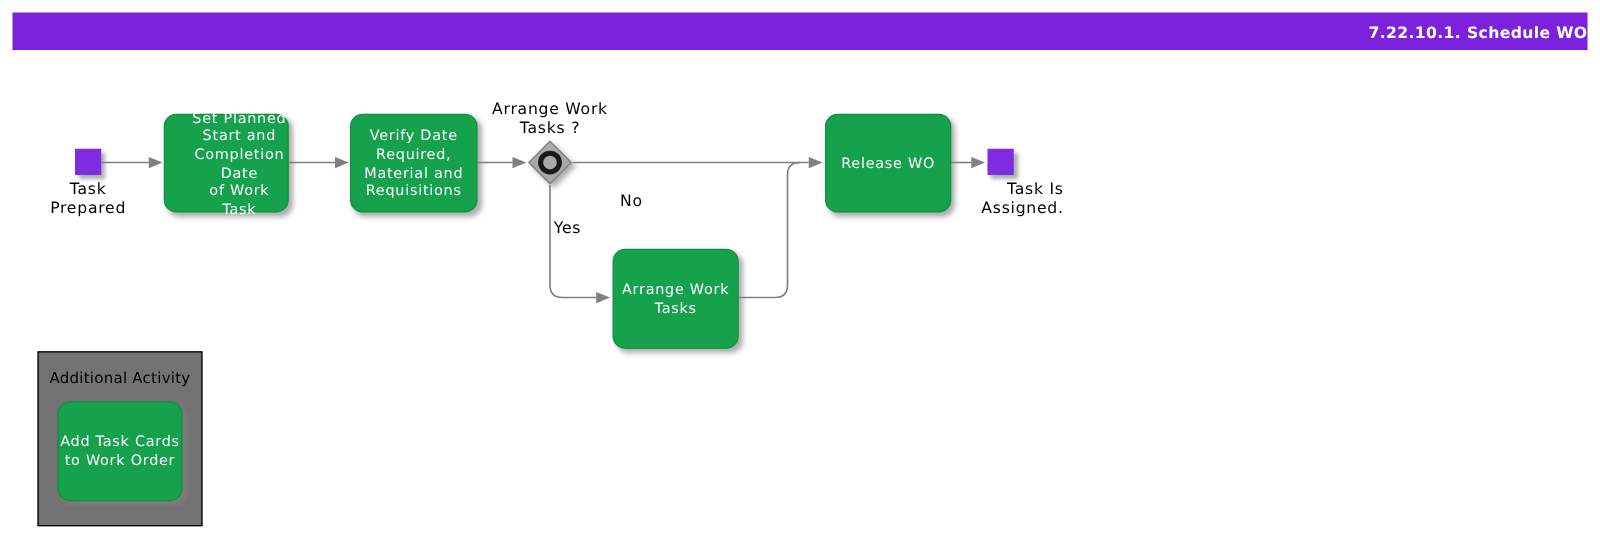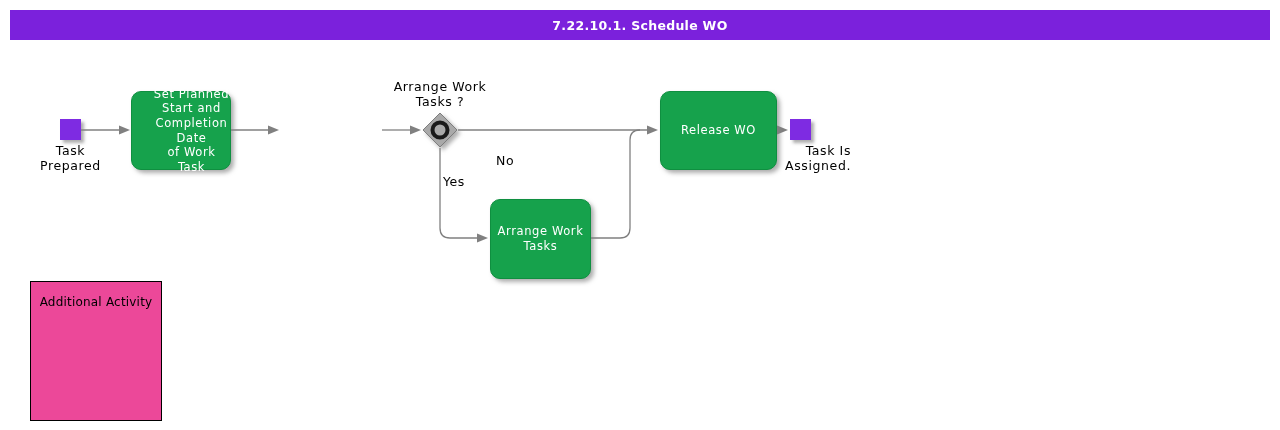--- a/index.html
+++ b/index.html
@@ -14,21 +14,21 @@
   }
   .header-bar {
     position: absolute;
     left: 10px; top: 10px;
     width: 1260px; height: 30px;
     background: #7b21dc;
     color: #ffffff;
     font-size: 12.5px;
     font-weight: bold;
     letter-spacing: 0.3px;
-    display: flex; align-items: center; justify-content: center;
+    display: flex; align-items: center; justify-content: flex-end;
   }
   .activity {
     position: absolute;
     background: #16a24c;
     border: 1px solid #0f8f40;
     border-radius: 10px;
     color: #ffffff;
     font-size: 11.5px;
     letter-spacing: 0.6px;
     line-height: 1.27;
@@ -57,21 +57,21 @@
     color: #000000;
     font-size: 12.5px;
     letter-spacing: 0.6px;
     white-space: nowrap;
     margin-top: 20px;
   }
   .group-box {
     position: absolute;
     left: 30px; top: 281px;
     width: 132px; height: 140px;
-    background: #ec4899;
+    background: #737373;
     border: 1px solid #000000;
   }
   .group-title {
     position: absolute;
     left: 0; top: 13px;
     width: 100%;
     text-align: center;
     color: #000000;
     font-size: 12px;
     letter-spacing: 0.2px;
@@ -121,32 +121,38 @@
 
   <div class="event-square" style="left:60px; top:119px;"></div>
   <div class="node-label" style="left:20px; top:144px; width:101px;">Task
 Prepared</div>
 
   <div class="activity" style="left:131px; top:91px; width:100px; height:79px;padding-left:21px;">Set Planned
 Start and
 Completion Date
 of Work Task</div>
 
+  <div class="activity" style="left:280px; top:91px; width:102px; height:79px;">Verify Date
+Required,
+Material and
+Requisitions</div>
 
   <div class="node-label" style="left:375px; top:80px; width:130px;">Arrange Work
 Tasks ?</div>
   <div class="branch-label" style="left:496px; top:133px;">No</div>
   <div class="branch-label" style="left:443px; top:154px;">Yes</div>
 
   <div class="activity" style="left:490px; top:199px; width:101px; height:80px;">Arrange Work
 Tasks</div>
 
-  <div class="activity" style="left:660px; top:91px; width:117px; height:79px;">Release WO</div>
+  <div class="activity" style="left:660px; top:91px; width:101px; height:79px;">Release WO</div>
 
   <div class="event-square" style="left:790px; top:119px;"></div>
   <div class="node-label" style="left:750px; top:144px; width:101px;text-align:right;">Task Is
 Assigned.</div>
 
   <div class="group-box">
     <div class="group-title">Additional Activity</div>
+    <div class="activity group-activity" style="position:absolute;">Add Task Cards
+to Work Order</div>
   </div>
 
 </div>
 
 </body></html>

